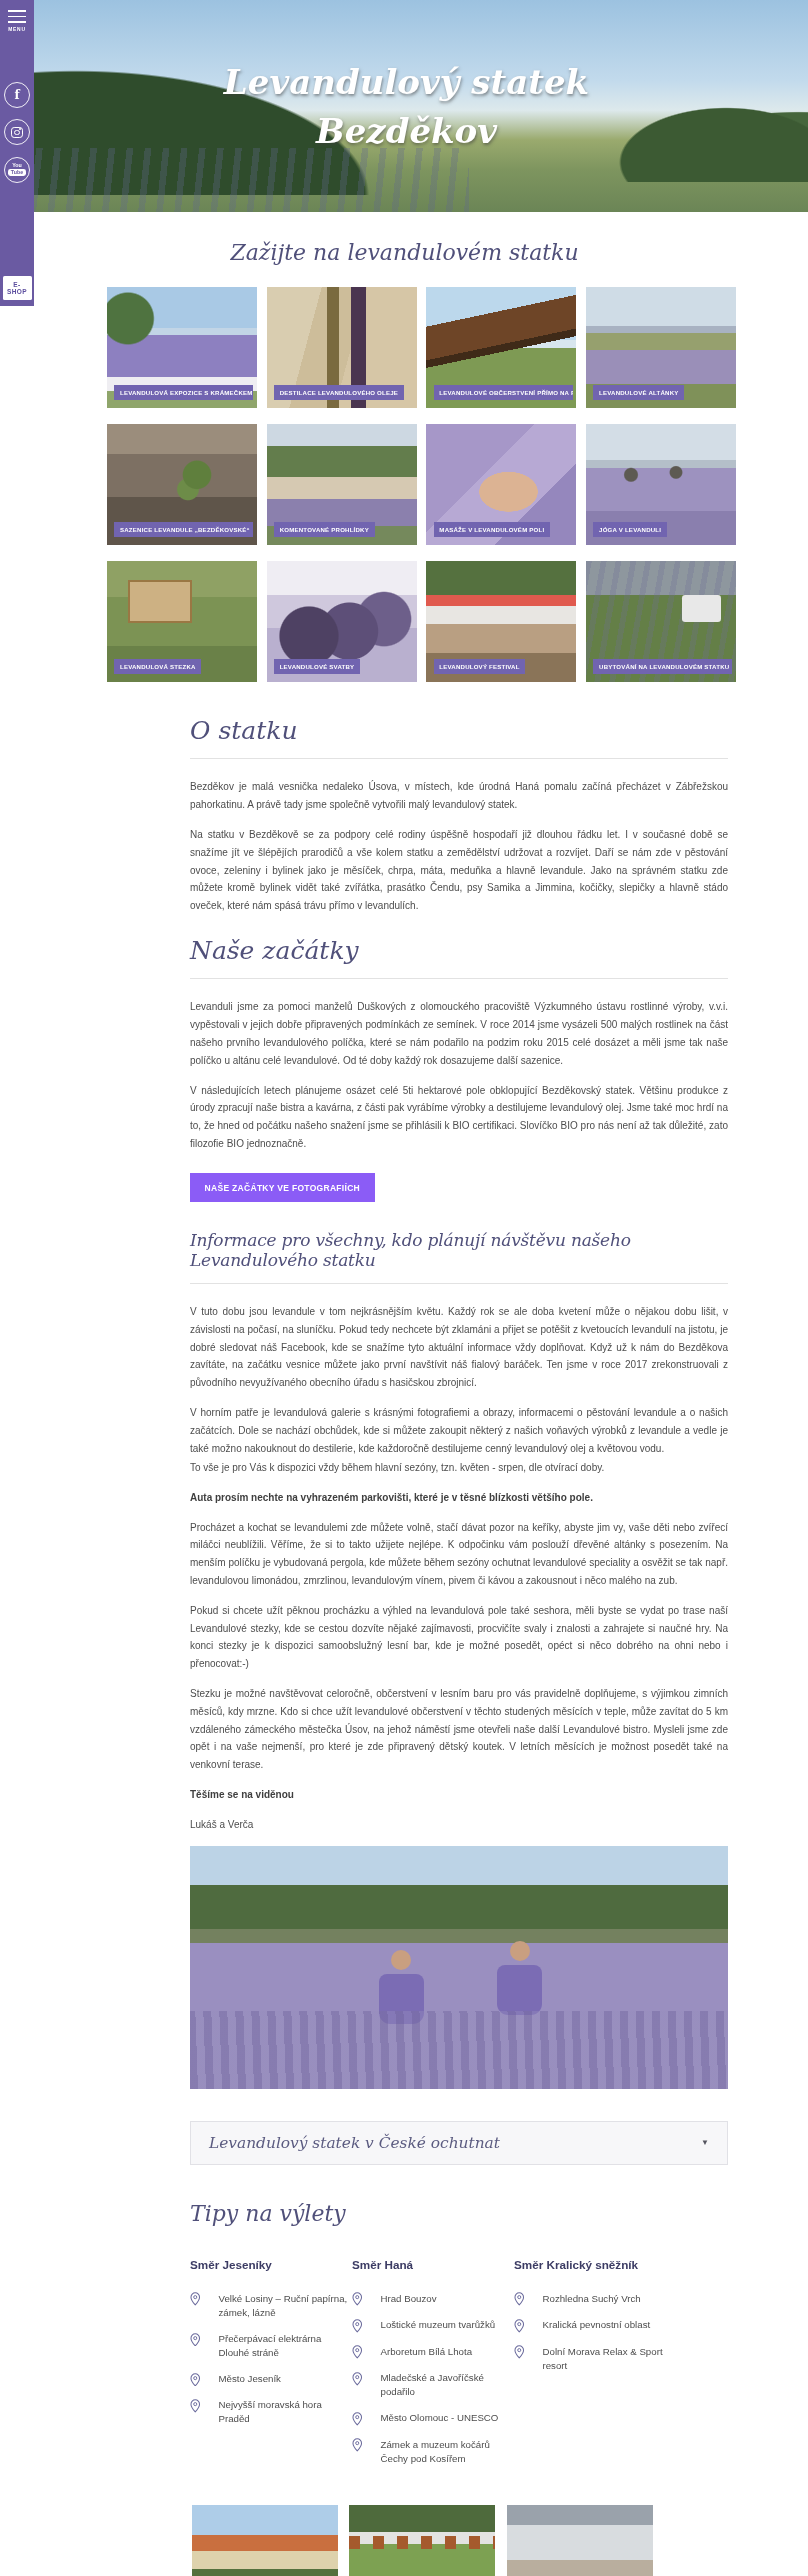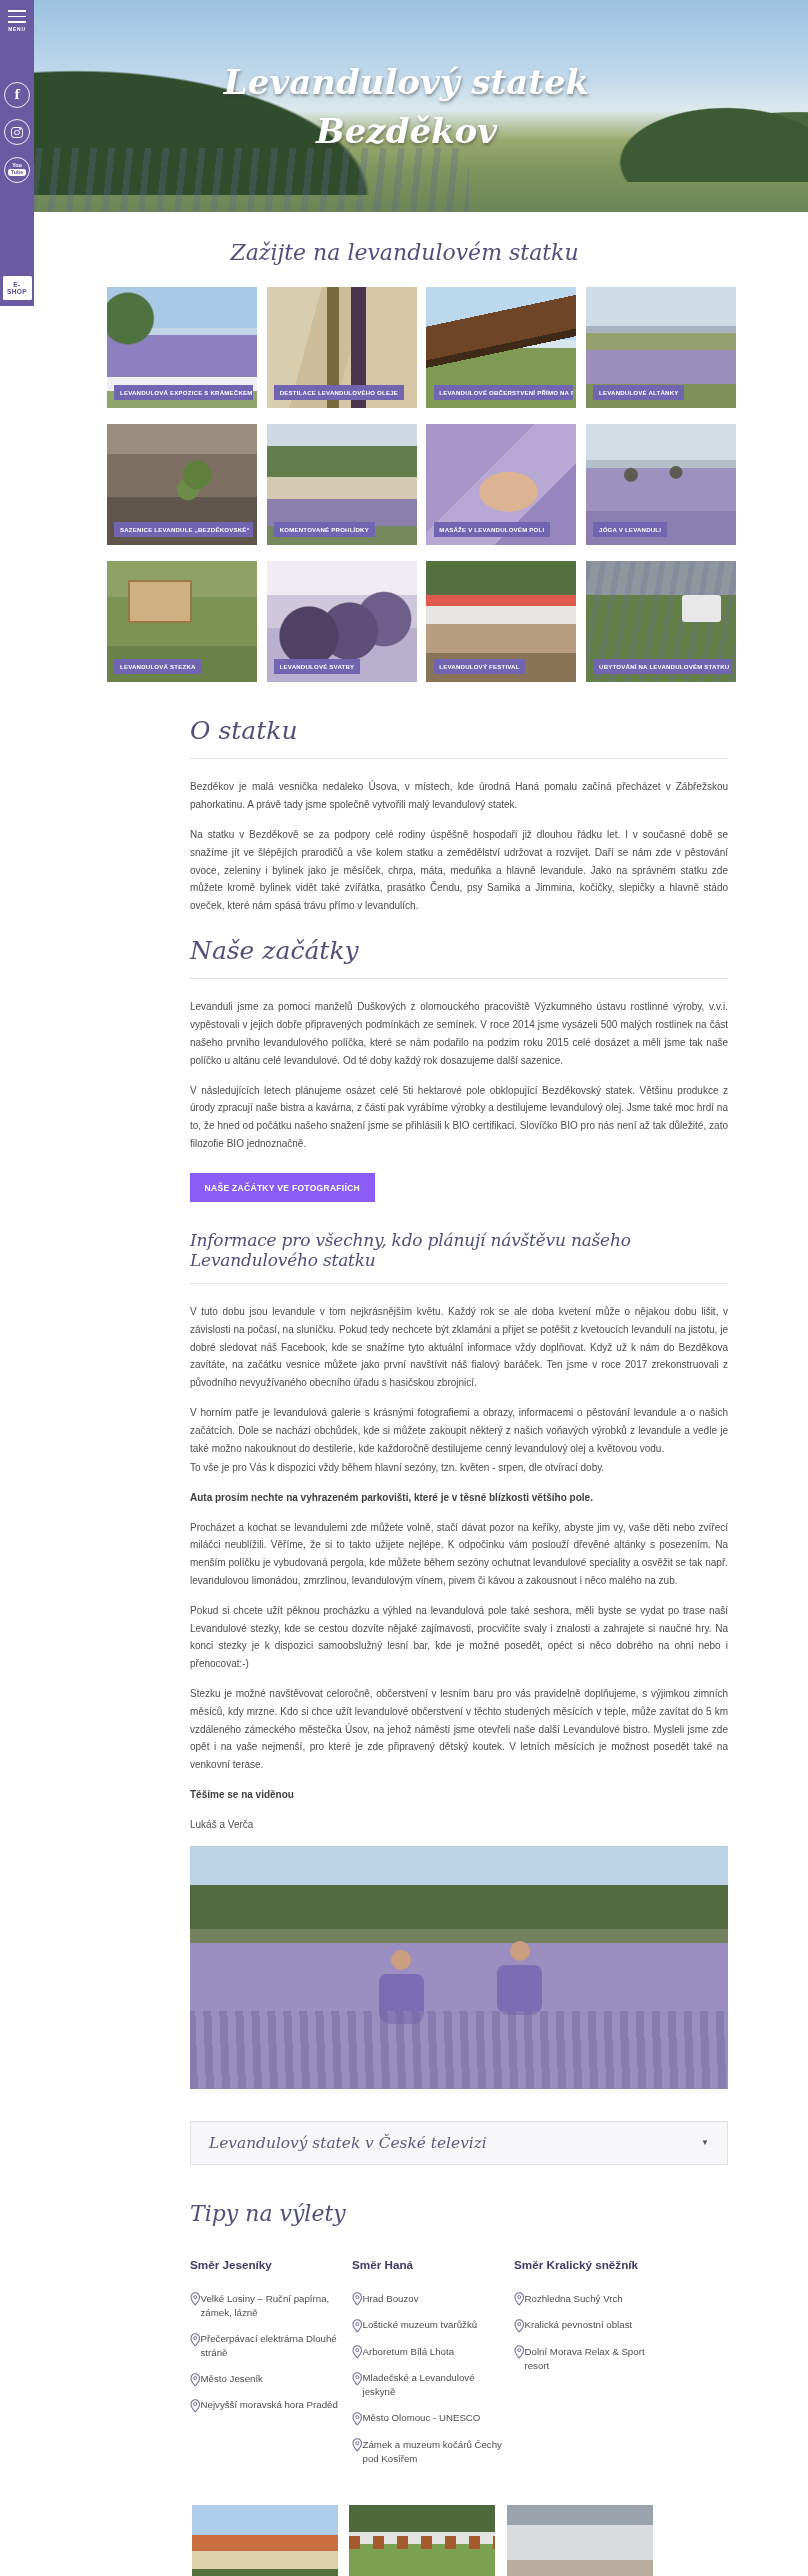--- a/index.html
+++ b/index.html
@@ -102,21 +102,21 @@
   .accordion .acc-label { font-size:15.4px; color:#5b5b80; }
   .accordion .chev { font-size:8px; color:#55555f; }
 
   
   .trips h2 { font-size:22px; margin-bottom:32px; }
   .trip-cols { display:flex; }
   .trip-col { width:158px; }
   .trip-col + .trip-col { margin-left:4px; }
   .trip-col h3 { font-size:11.7px; color:#3c3c64; margin-bottom:21px; font-weight:bold; }
   .trip-col ul { list-style:none; }
-  .trip-col li { display:flex; gap:0; margin-bottom:12px; font-size:9.7px; line-height:1.45; color:#4d4d4d; cursor:pointer; }
+  .trip-col li { display:flex; gap:18px; margin-bottom:12px; font-size:9.7px; line-height:1.45; color:#4d4d4d; cursor:pointer; }
   .trip-col li svg { flex:0 0 auto; margin-top:0.8px; }
 
   
   .stay { display:flex; gap:11.3px; margin:27.5px 0 0 192px; }
   .stay-card { position:relative; width:146px; height:89px; overflow:hidden; cursor:pointer; }
   .c1{background:linear-gradient(180deg,#aecde8 0 34%,#c96f3f 34% 52%,#ded2ac 52% 72%,#55713d 72%);}
   .c2{background:linear-gradient(180deg,#4e6a3c 0 30%,#e3e3e1 30% 44%,#7da152 44%);}
   .c2::before{content:"";position:absolute;left:0;right:0;top:34%;height:15%;
     background:repeating-linear-gradient(90deg,#a55a2d 0 11.3px,transparent 11.3px 24px);}
   .c3{background:linear-gradient(180deg,#9aa2ab 0 22%,#d8dcdf 22% 62%,#b9ae9e 62%);}
@@ -238,21 +238,21 @@
           <div class="torso"></div>
         </div>
       <div class="person p-right">
           <div class="head"></div>
           <div class="torso"></div>
         </div>
     </div>
   </section>
 
   <div class="accordion">
-    <span class="acc-label script">Levandulový statek v České televizi</span>
+    <span class="acc-label script">Levandulový statek v České ochutnat</span>
     <span class="chev">▼</span>
   </div>
 
   <section class="inner trips">
     <h2 class="script">Tipy na výlety</h2>
     <div class="trip-cols">
 
       <div class="trip-col">
         <h3>Směr Jeseníky</h3>
         <ul>
@@ -309,21 +309,21 @@
                 <path d="M12 2C6.5 2 2 6.5 2 12c0 7 10 18 10 18s10-11 10-18C22 6.5 17.5 2 12 2z" fill="none" stroke="#6a6a9c" stroke-width="2.4"></path>
                 <circle cx="12" cy="12" r="3.6" fill="none" stroke="#6a6a9c" stroke-width="2.2"></circle>
               </svg>
               <span>Arboretum Bílá Lhota</span>
             </li>
           <li>
               <svg width="10.5" height="13.7" viewBox="0 0 24 32">
                 <path d="M12 2C6.5 2 2 6.5 2 12c0 7 10 18 10 18s10-11 10-18C22 6.5 17.5 2 12 2z" fill="none" stroke="#6a6a9c" stroke-width="2.4"></path>
                 <circle cx="12" cy="12" r="3.6" fill="none" stroke="#6a6a9c" stroke-width="2.2"></circle>
               </svg>
-              <span>Mladečské a Levandulové jeskyně</span>
+              <span>Mladečské a Javoříčské podařilo</span>
             </li>
           <li>
               <svg width="10.5" height="13.7" viewBox="0 0 24 32">
                 <path d="M12 2C6.5 2 2 6.5 2 12c0 7 10 18 10 18s10-11 10-18C22 6.5 17.5 2 12 2z" fill="none" stroke="#6a6a9c" stroke-width="2.4"></path>
                 <circle cx="12" cy="12" r="3.6" fill="none" stroke="#6a6a9c" stroke-width="2.2"></circle>
               </svg>
               <span>Město Olomouc - UNESCO</span>
             </li>
           <li>
               <svg width="10.5" height="13.7" viewBox="0 0 24 32">

